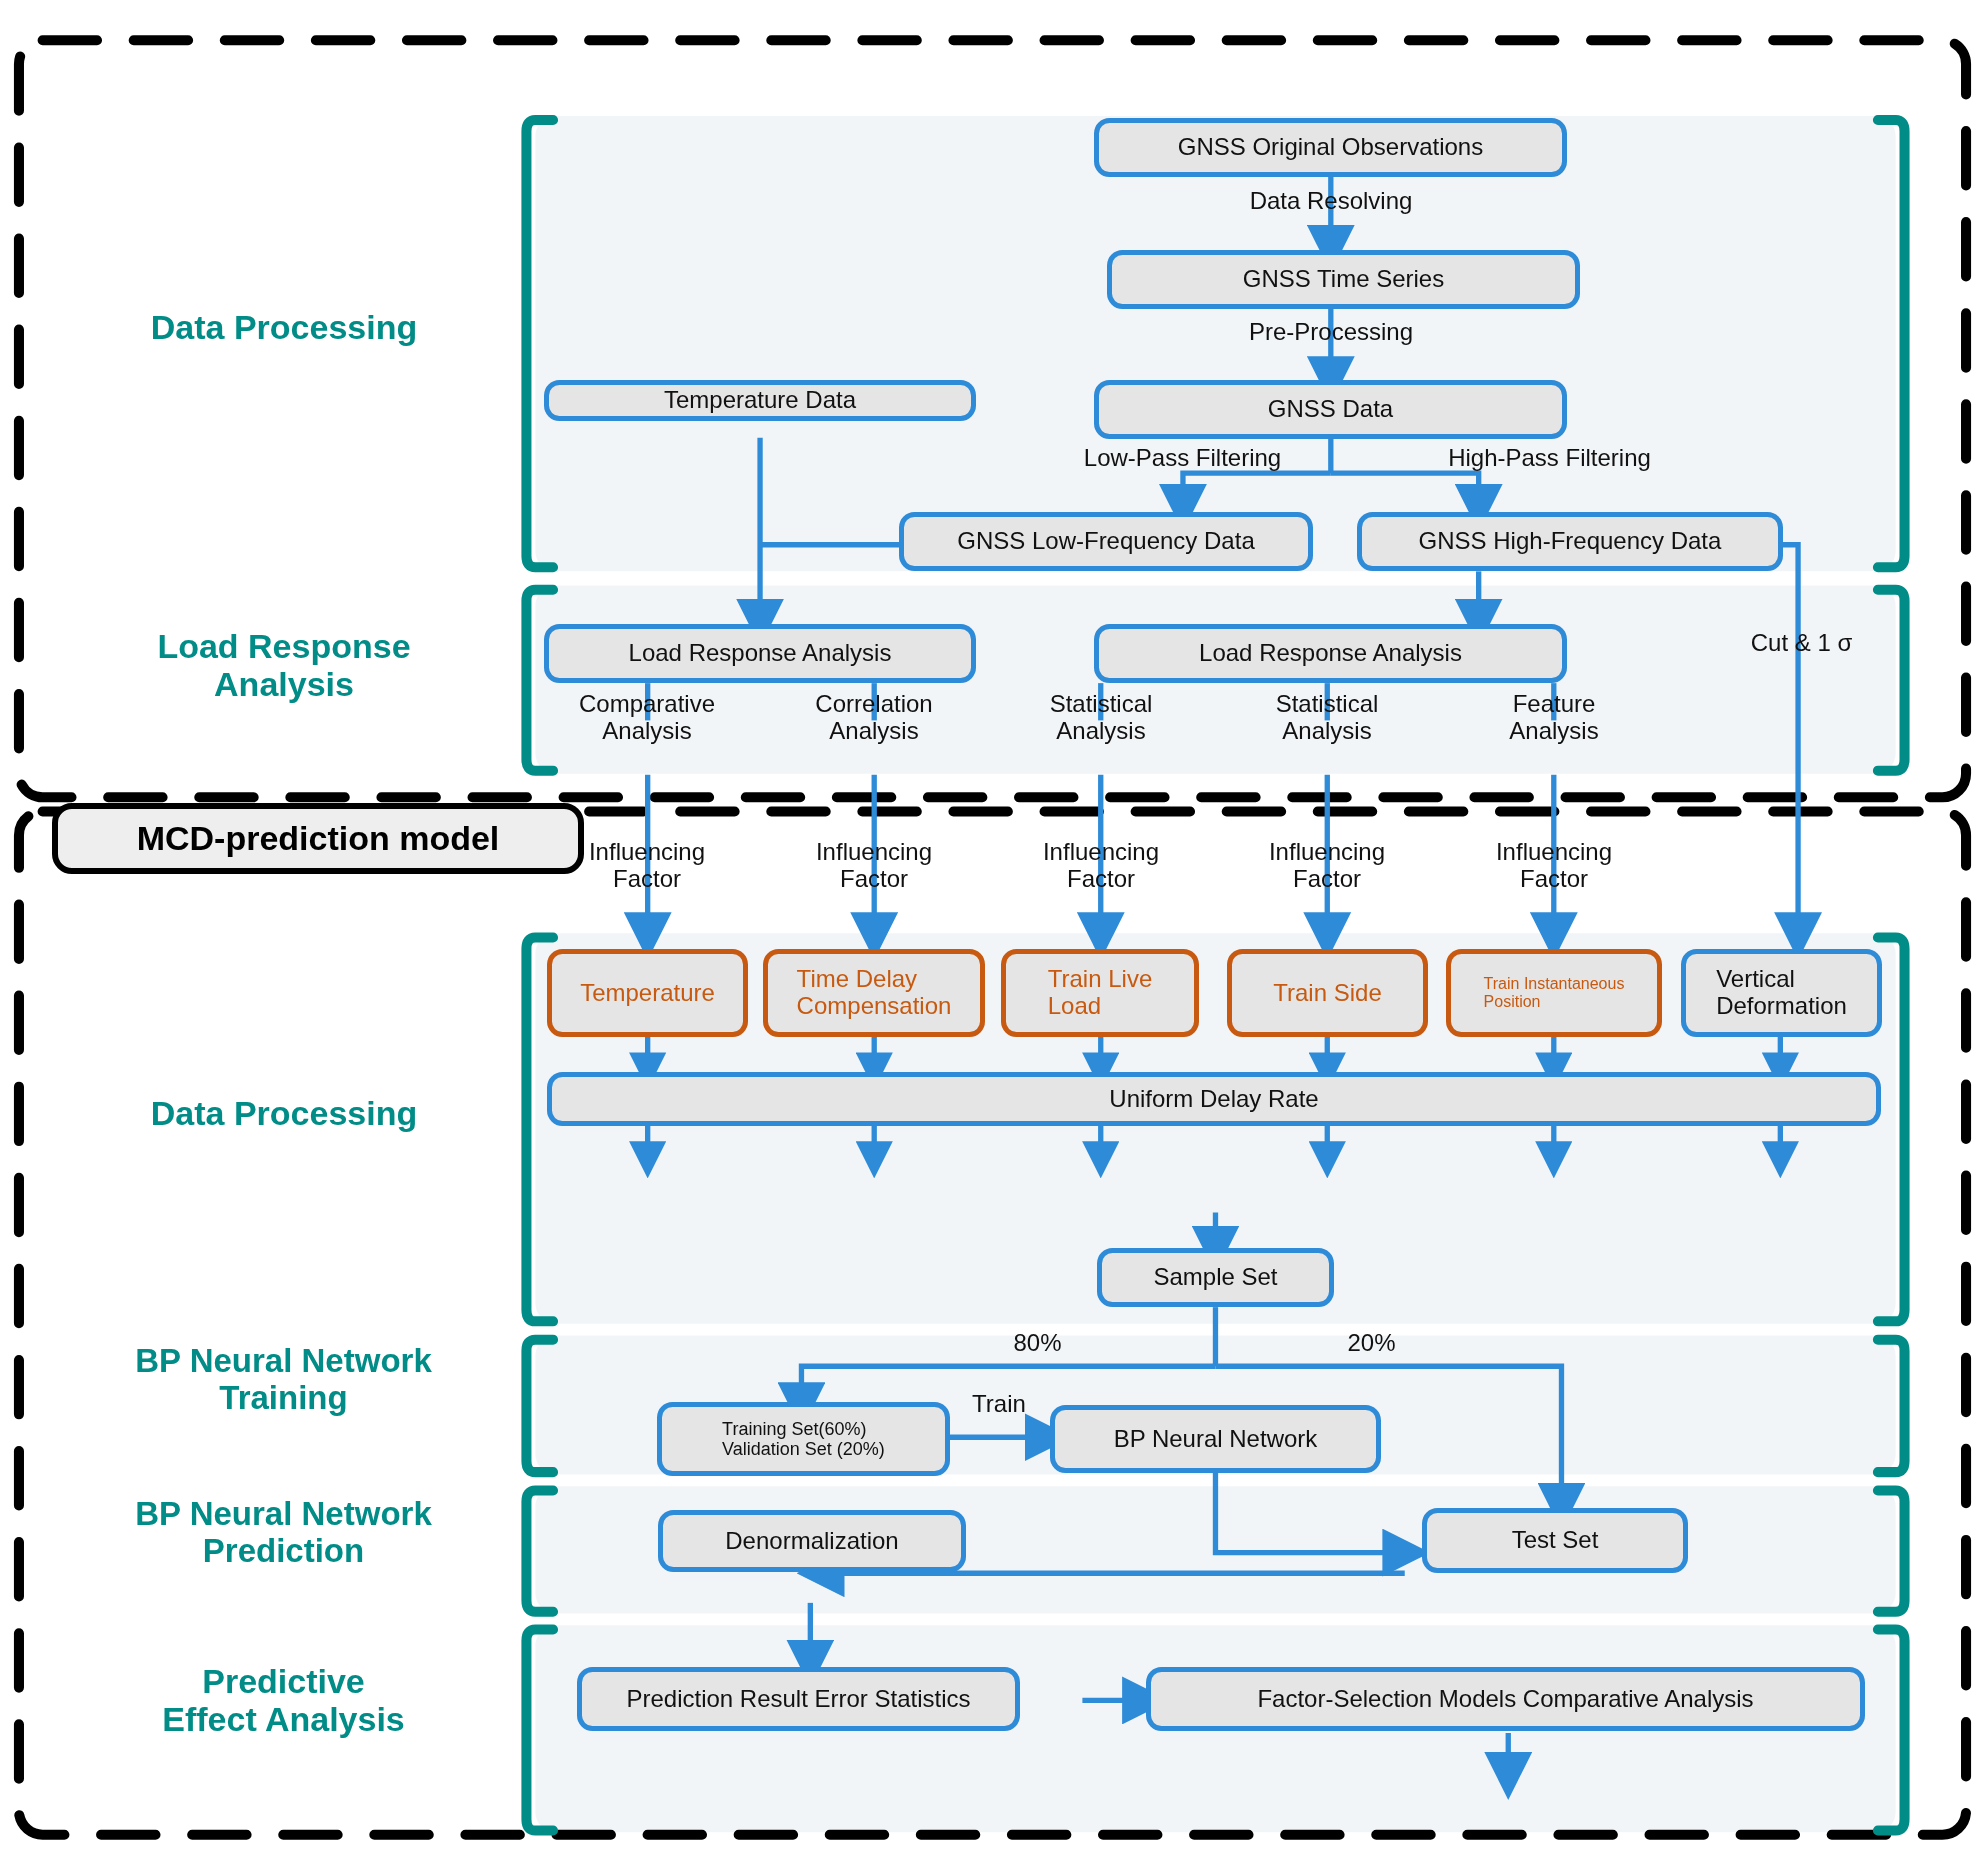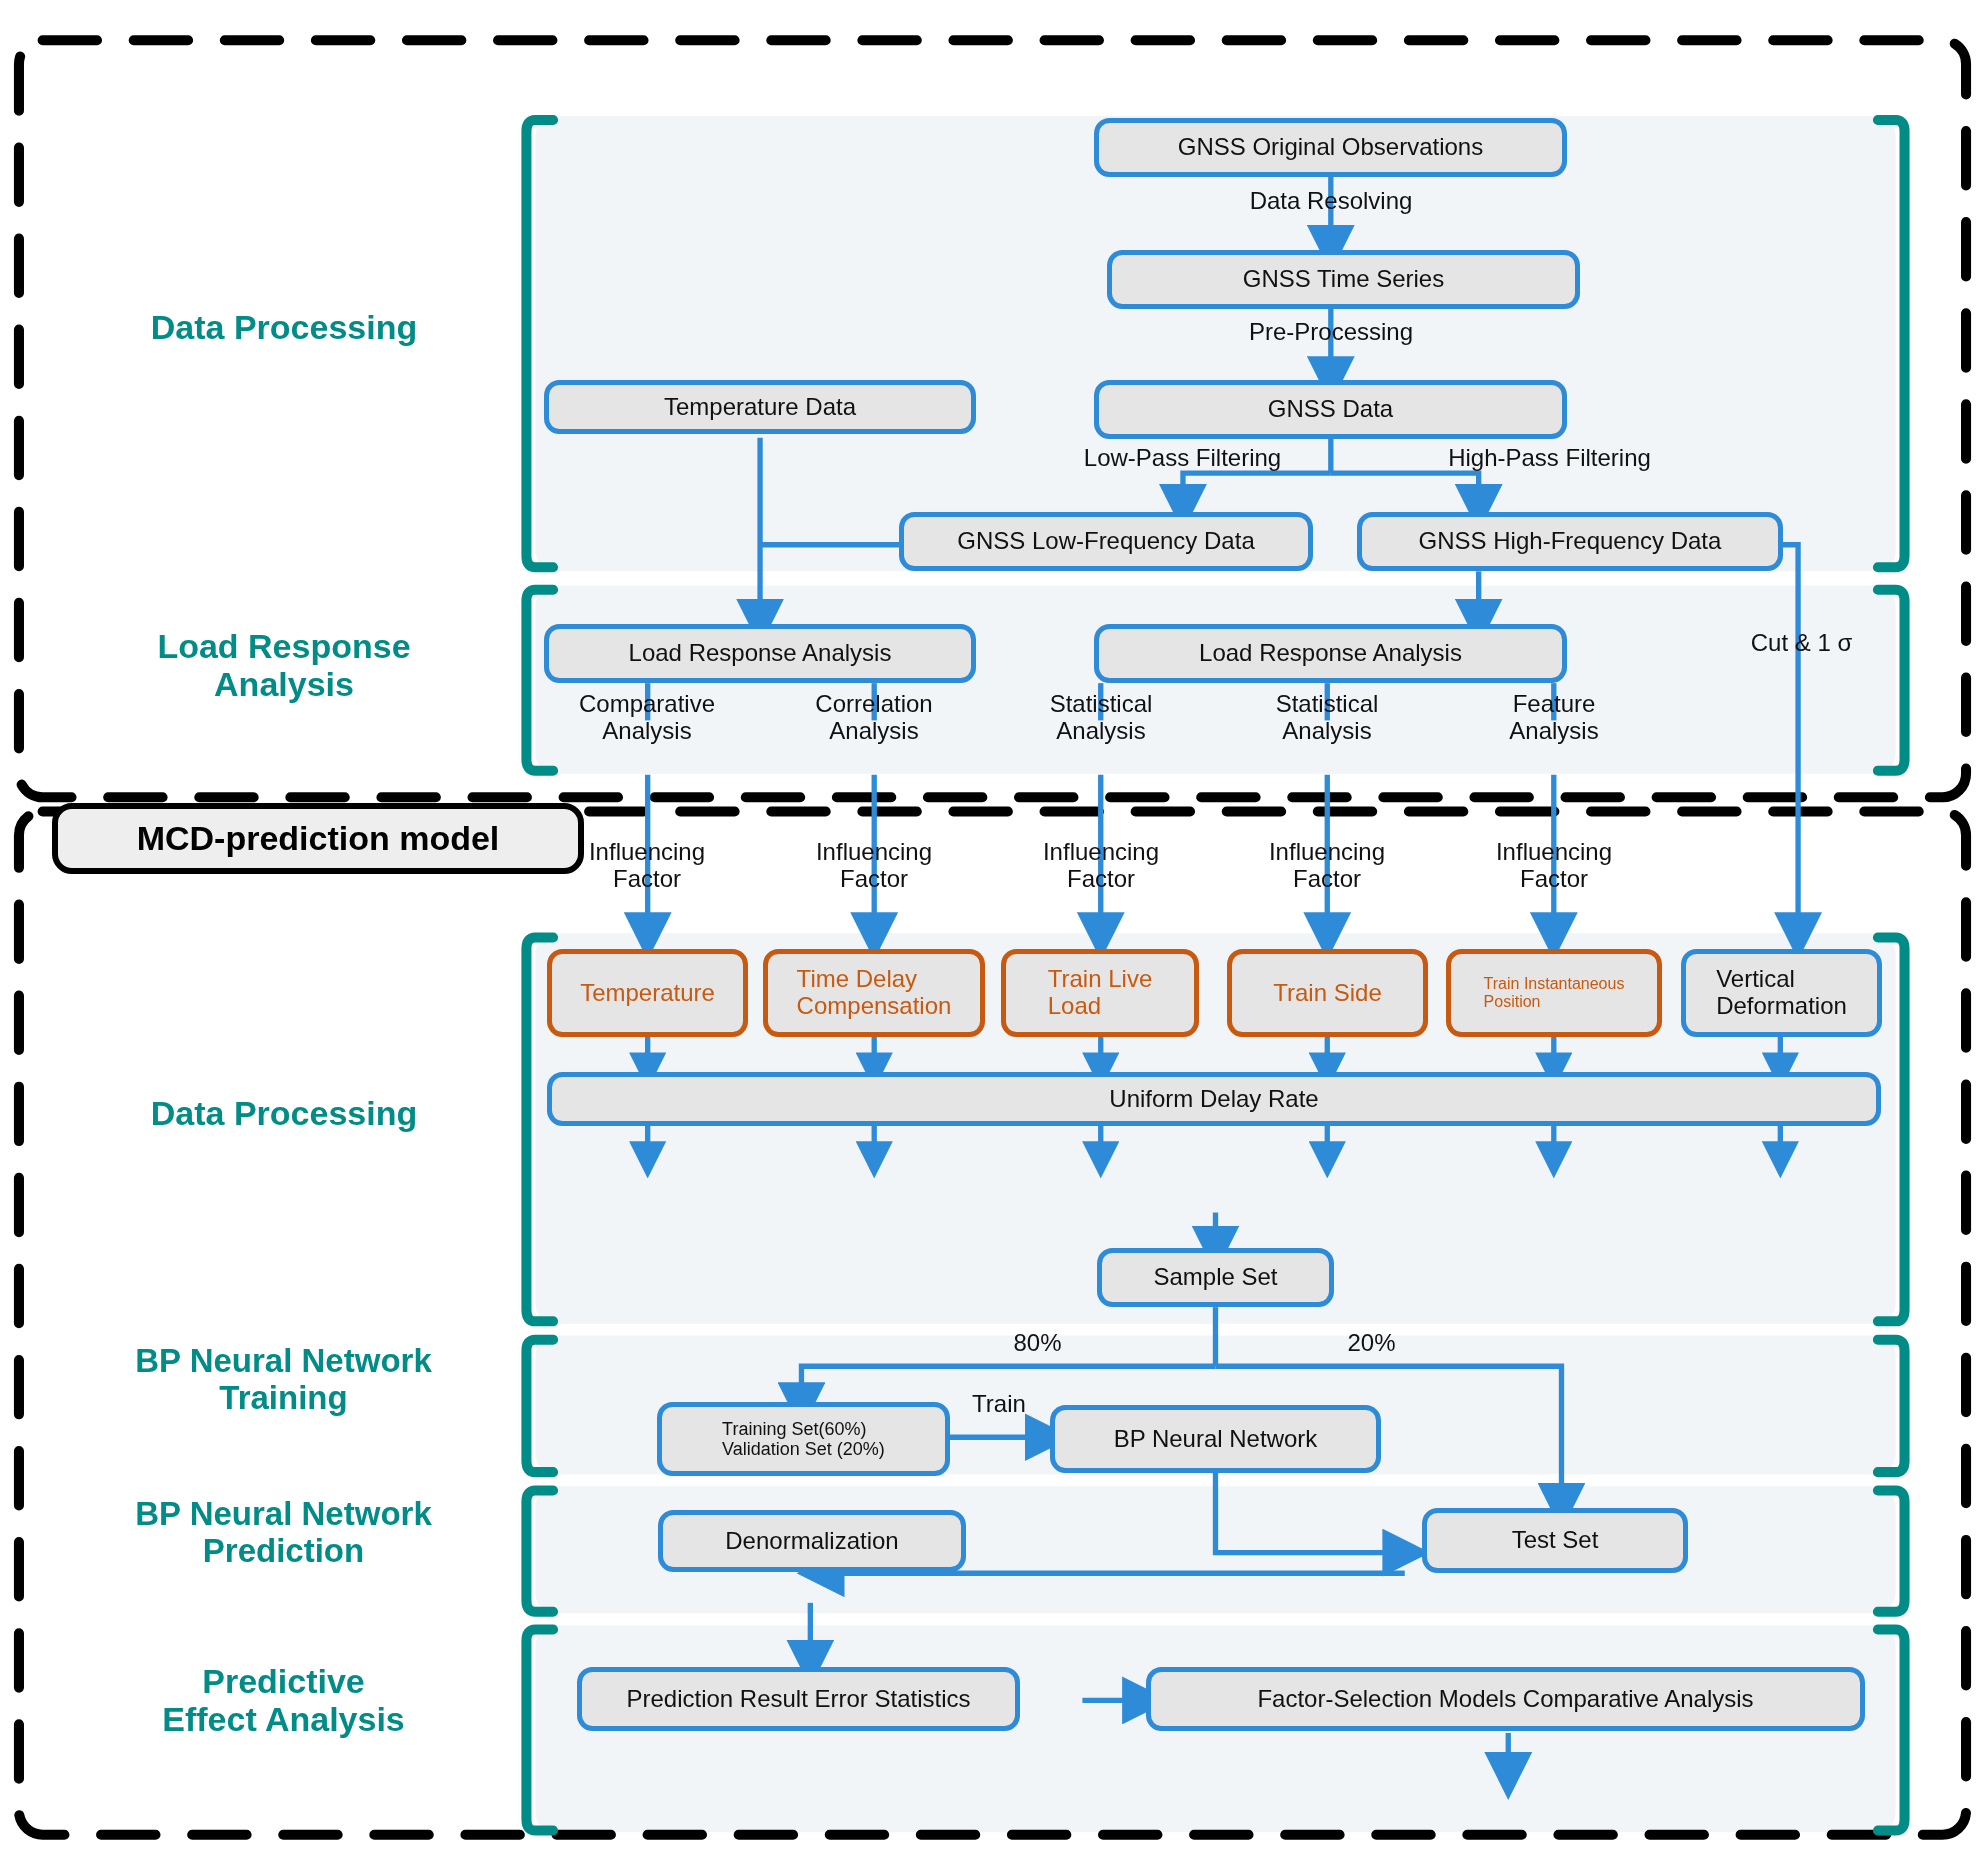--- a/index.html
+++ b/index.html
@@ -184,21 +184,21 @@
 
   <div class="stagelabel" style="left:44px;top:1662px;width:479px;font-size:34px;">Predictive
 Effect Analysis</div>
 
   <div class="node med" style="left:1094px;top:118px;width:473px;height:59px;">GNSS Original Observations</div>
 
   <div class="node med" style="left:1094px;top:250px;width:473px;height:59px;margin-left:13px;">GNSS Time Series</div>
 
   <div class="node med" style="left:1094px;top:380px;width:473px;height:59px;">GNSS Data</div>
 
-  <div class="node med" style="left:544px;top:380px;width:432px;height:54px;">Temperature Data</div>
+  <div class="node med" style="left:544px;top:380px;width:432px;height:41px;">Temperature Data</div>
 
   <div class="node med" style="left:899px;top:512px;width:414px;height:59px;">GNSS Low-Frequency Data</div>
 
   <div class="node med" style="left:1357px;top:512px;width:426px;height:59px;">GNSS High-Frequency Data</div>
 
   <div class="node med" style="left:544px;top:624px;width:432px;height:59px;">Load Response Analysis</div>
 
   <div class="node med" style="left:1094px;top:624px;width:473px;height:59px;">Load Response Analysis</div>
 
   <div class="node orange med" style="left:547px;top:949px;width:201px;height:88px;" style2="">Temperature</div>

